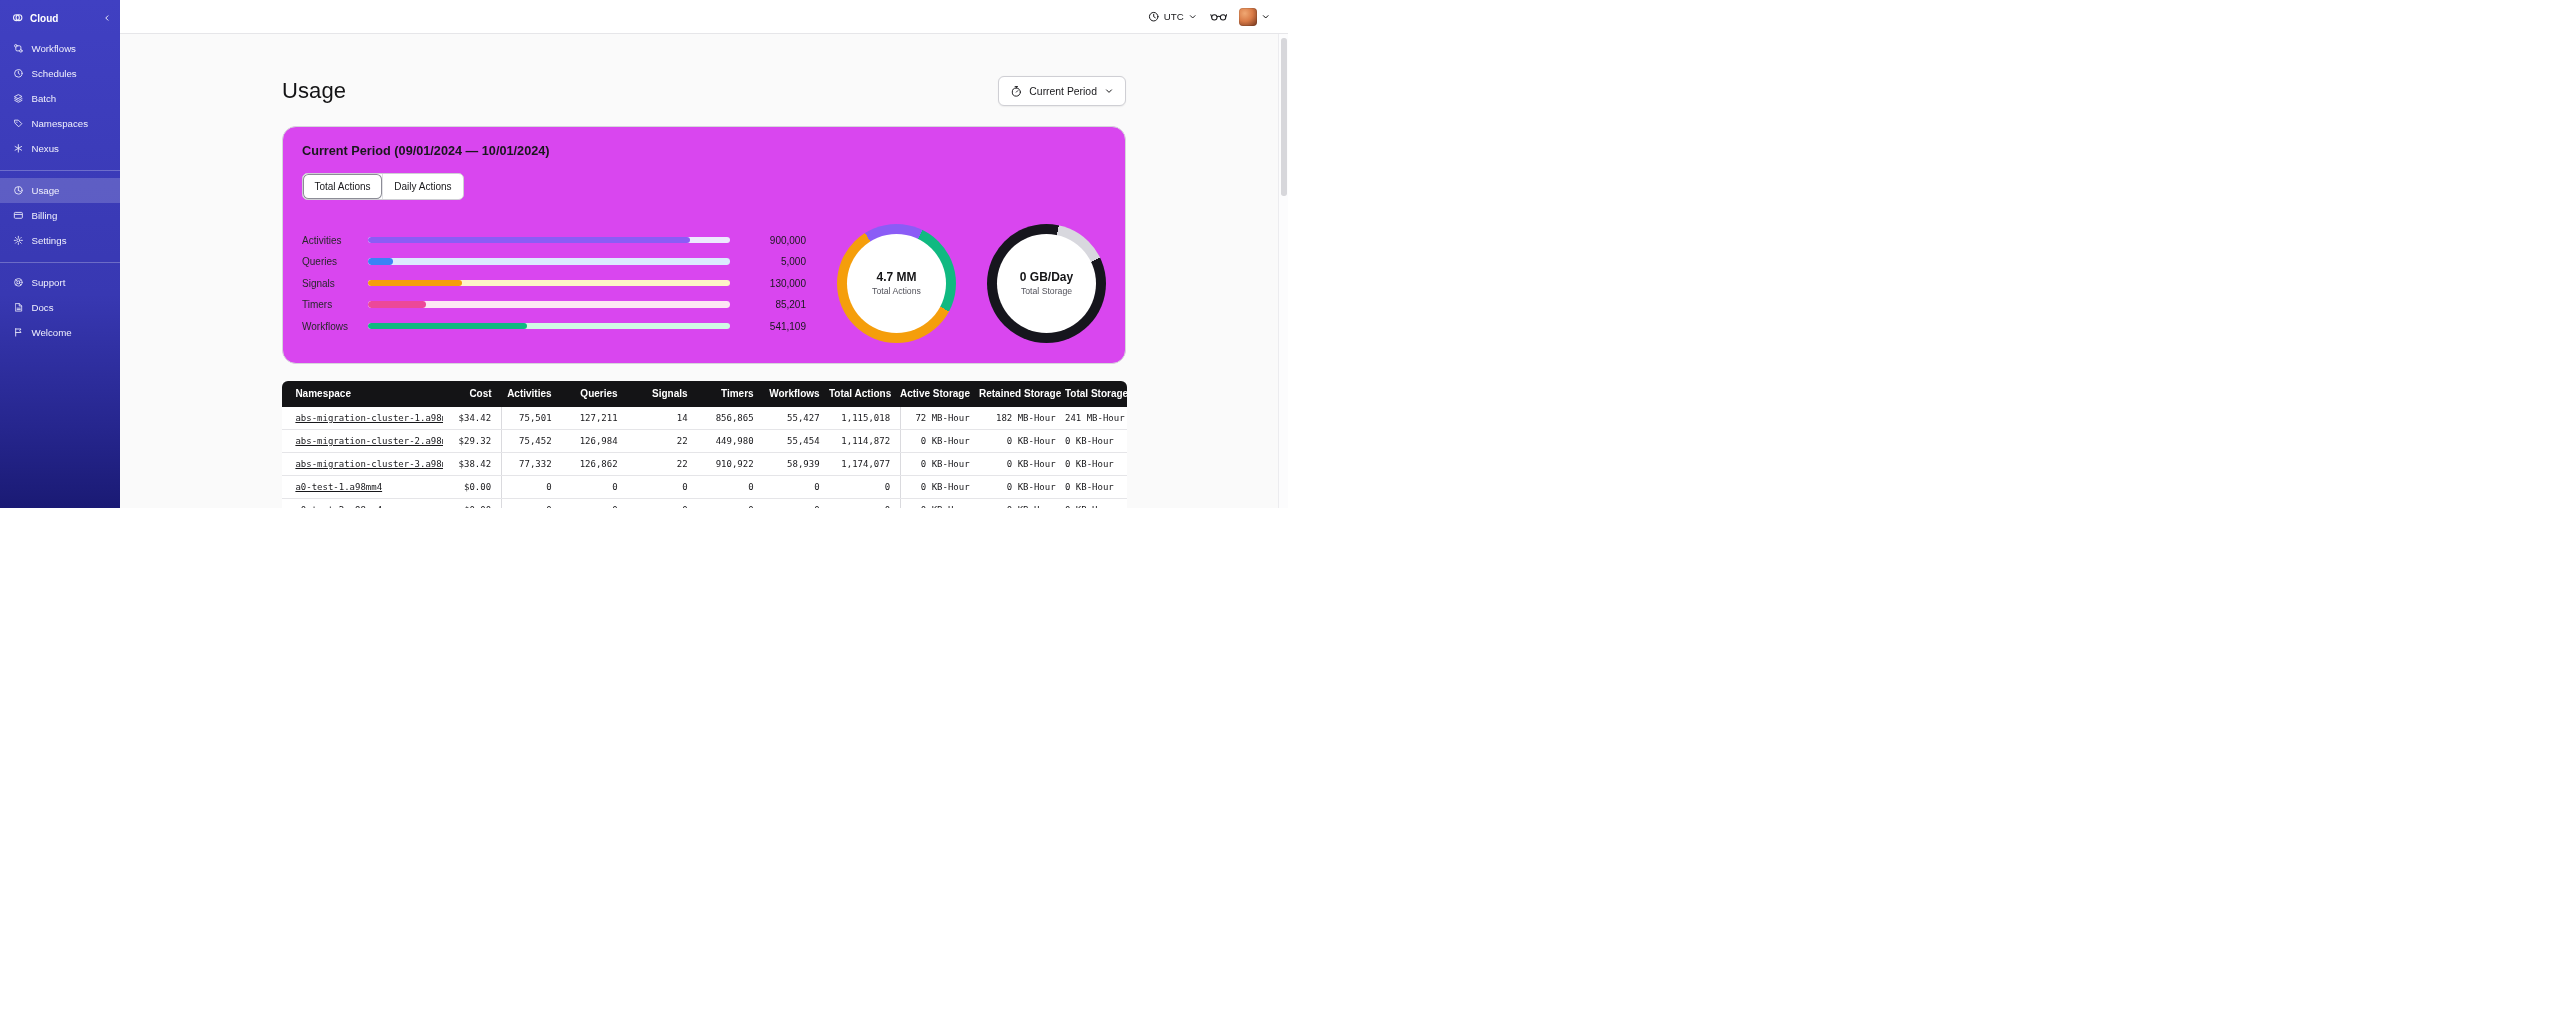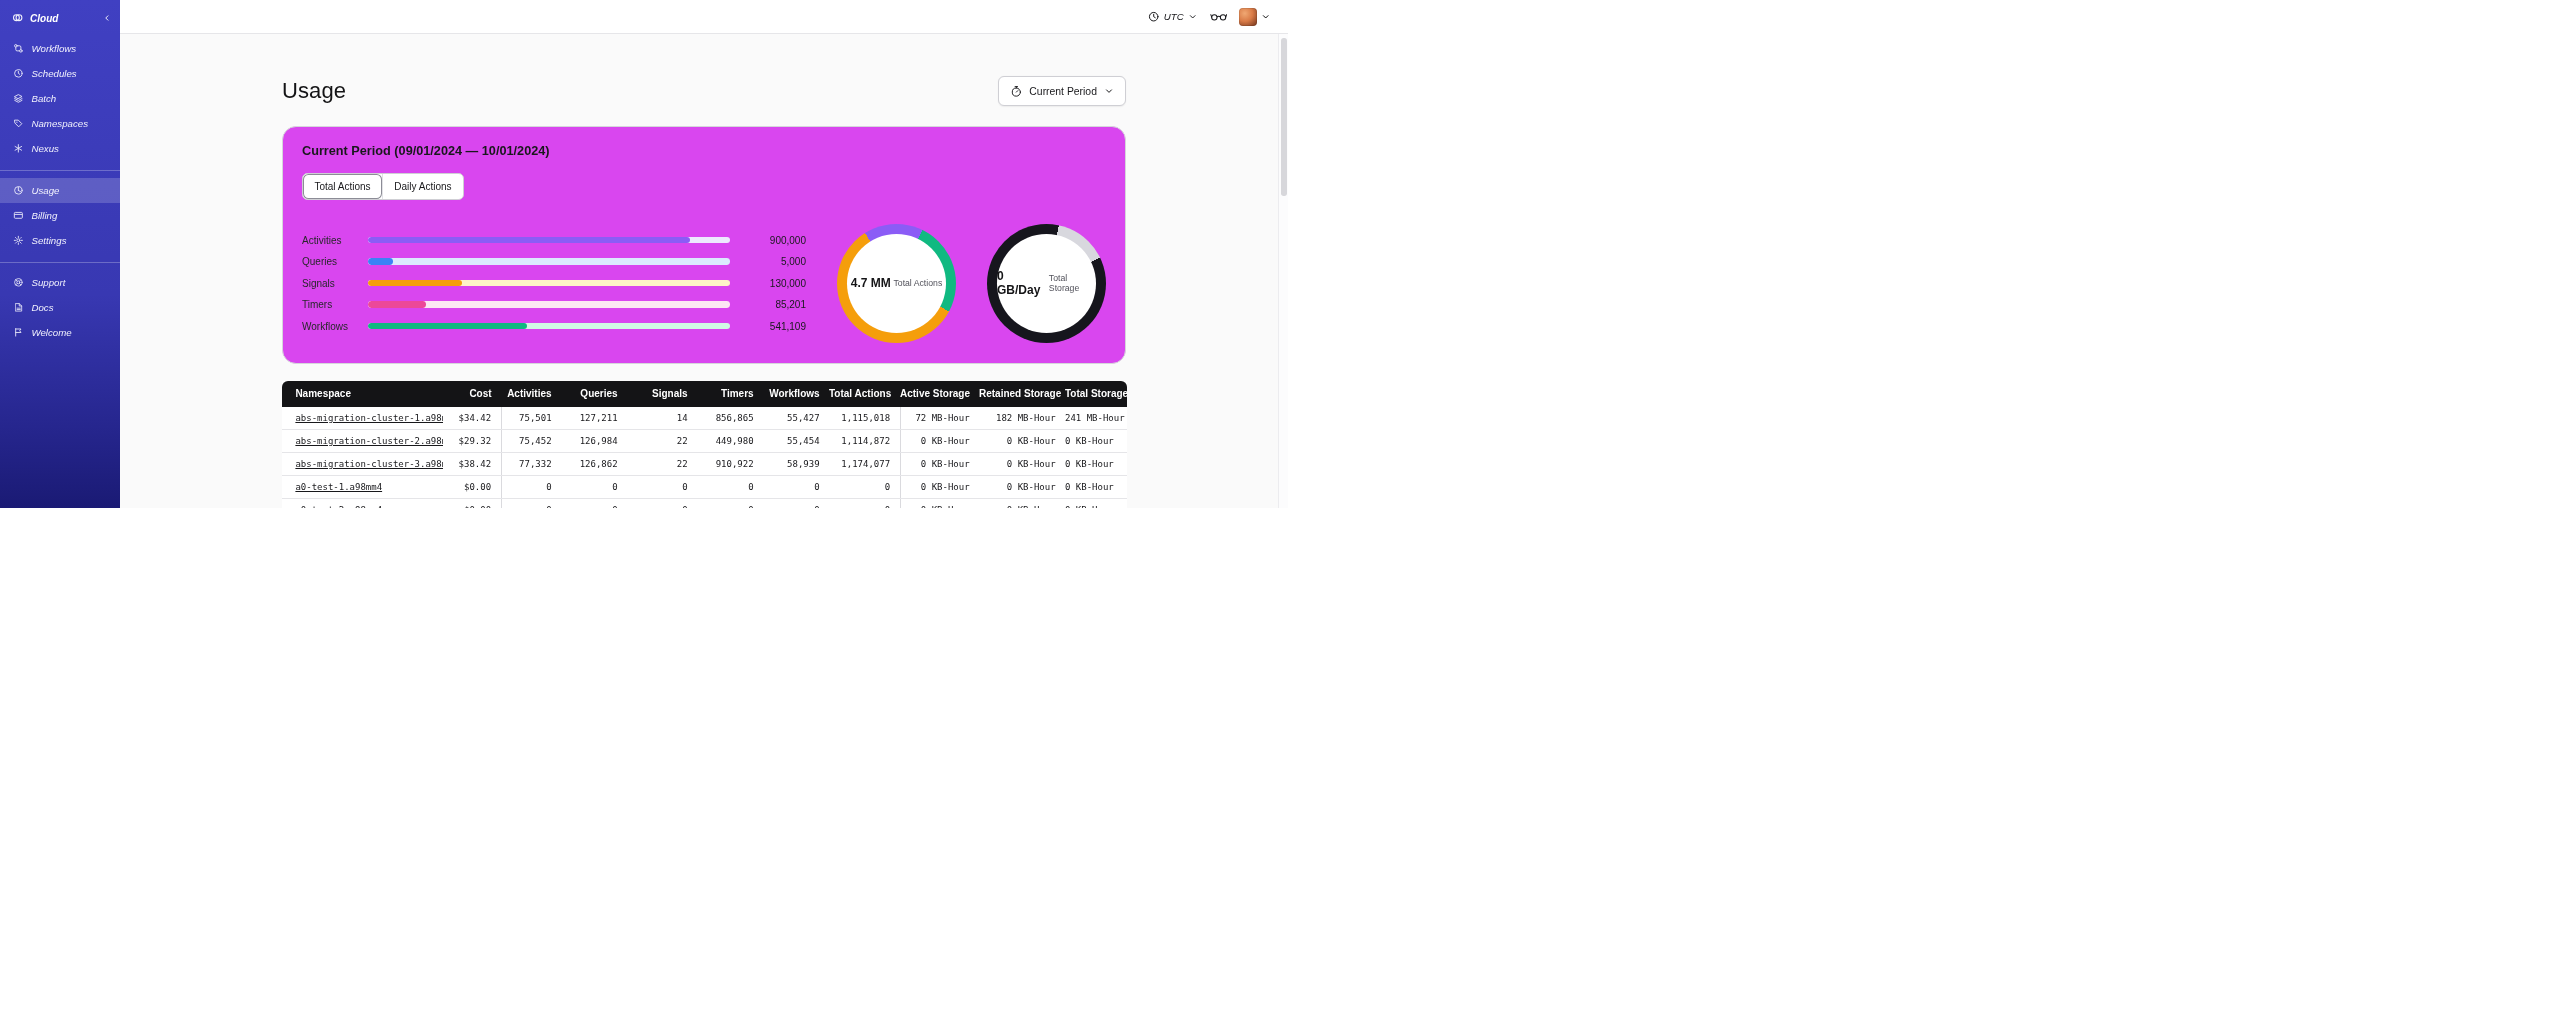--- a/index.html
+++ b/index.html
@@ -1,31 +1,31 @@
 <!DOCTYPE html>
 <html style="font-size:10.7px"><head>
 <meta charset="utf-8">
 <style>
   html,body{margin:0;padding:0;background:#fff;}
   body{width:1288px;height:508px;overflow:hidden;font-family:"Liberation Sans",sans-serif;-webkit-font-smoothing:antialiased;}
   .app{display:flex;width:1288px;height:508px;}
 
   
-  .sidebar{width:120px;min-width:120px;background:linear-gradient(180deg,#4040c2 0%,#3838b2 58%,#26268e 84%,#1a1a74 100%);color:#fff;display:flex;flex-direction:column;font-style:italic;}
+  .sidebar{width:120px;min-width:120px;background:linear-gradient(180deg,#4040c2 0%,#3838b2 58%,#26268e 84%,#1a1a74 100%);color:#fff;display:flex;flex-direction:column;}
   .brand{height:36px;display:flex;align-items:center;gap:6.7px;padding:0 8px 0 12px;}
   .brand-label{font-size:10px;font-weight:600;color:#fff;}
   .collapse{margin-left:auto;display:flex;cursor:pointer;opacity:.9;}
   .nav-item{height:25px;display:flex;align-items:center;gap:7.4px;padding:0 8px 0 12.7px;font-size:9.7px;color:#f0f0fd;cursor:pointer;}
   .nav-item.active{background:rgba(255,255,255,.18);}
   .nicon{width:11.4px;height:11.4px;display:flex;align-items:center;justify-content:center;opacity:.92;flex-shrink:0;}
   .nav-sep{height:0.7px;background:rgba(255,255,255,.26);margin:9.4px 0 6.7px 0;}
 
   
   .main-col{flex:1;display:flex;flex-direction:column;min-width:0;}
-  .topbar{height:33px;min-height:33px;background:#fff;border-bottom:0.7px solid #e6e6e9;display:flex;align-items:center;justify-content:flex-end;gap:12px;padding-right:17.4px;font-style:italic;}
+  .topbar{height:33px;min-height:33px;background:#fff;border-bottom:0.7px solid #e6e6e9;display:flex;align-items:center;justify-content:flex-end;gap:12px;padding-right:17.4px;}
   .tz-group{display:flex;align-items:center;gap:4.7px;font-size:9.7px;color:#18181b;cursor:pointer;}
   .icon-btn{display:flex;align-items:center;cursor:pointer;color:#18181b;}
   .avatar-group{display:flex;align-items:center;gap:4px;cursor:pointer;}
   .avatar{width:18px;height:18px;border-radius:4px;background:radial-gradient(circle at 32% 30%, #f0a873 0%, #d97b47 45%, #8a4526 85%);box-shadow:inset 0 0 0 0.7px rgba(0,0,0,.12);}
 
   
   .main{flex:1;background:#fafafa;overflow:hidden;position:relative;}
   .scroll-gutter{position:absolute;top:0;right:0;bottom:0;width:8.7px;background:#fcfcfd;border-left:0.7px solid #ececef;}
   .scroll-thumb{position:absolute;top:4px;right:1.3px;width:5.4px;height:158px;border-radius:2.7px;background:#d7d7db;cursor:pointer;}
   .content{width:844px;margin:0 auto;}
@@ -43,21 +43,21 @@
 
   .chart-row{display:flex;align-items:center;margin-top:24px;gap:31px;}
   .bar-chart{flex:1;min-width:0;}
   .bar-row{display:flex;align-items:center;height:21.5px;}
   .bar-label{width:66px;font-size:10px;color:#27272a;flex-shrink:0;}
   .bar-track{flex:1;height:6.7px;border-radius:3.4px;overflow:hidden;position:relative;}
   .bar-fill{display:block;height:100%;border-radius:3.4px;}
   .bar-value{width:64px;margin-left:12px;text-align:right;font-size:10px;color:#18181b;flex-shrink:0;}
 
   .donut{width:119px;height:119px;border-radius:50%;position:relative;flex-shrink:0;}
-  .donut-hole{position:absolute;inset:10px;background:#fff;border-radius:50%;display:flex;flex-direction:row;align-items:center;justify-content:center;gap:2.7px;}
+  .donut-hole{position:absolute;inset:10px;background:#fff;border-radius:50%;display:flex;flex-direction:column;align-items:center;justify-content:center;gap:2.7px;}
   .donut-value{font-size:12px;font-weight:700;color:#141416;}
   .donut-label{font-size:8.7px;color:#52525b;}
 
   
   .table-wrap{margin-top:17.4px;}
   table{border-collapse:collapse;table-layout:fixed;width:844px;background:#fff;}
   thead th{background:#141416;color:#fff;font-size:10px;font-weight:600;height:26px;text-align:right;padding:0 9.4px 0 0;white-space:nowrap;overflow:hidden;}
   thead th:first-child{text-align:left;padding-left:13.4px;border-top-left-radius:6px;}
   thead th:last-child{border-top-right-radius:6px;padding-right:13.4px;}
   tbody td{height:22px;border-bottom:0.7px solid #e5e5e8;font-family:"DejaVu Sans Mono",monospace;font-size:9px;color:#18181b;text-align:right;padding:0 9.4px 0 0;white-space:nowrap;overflow:hidden;}

